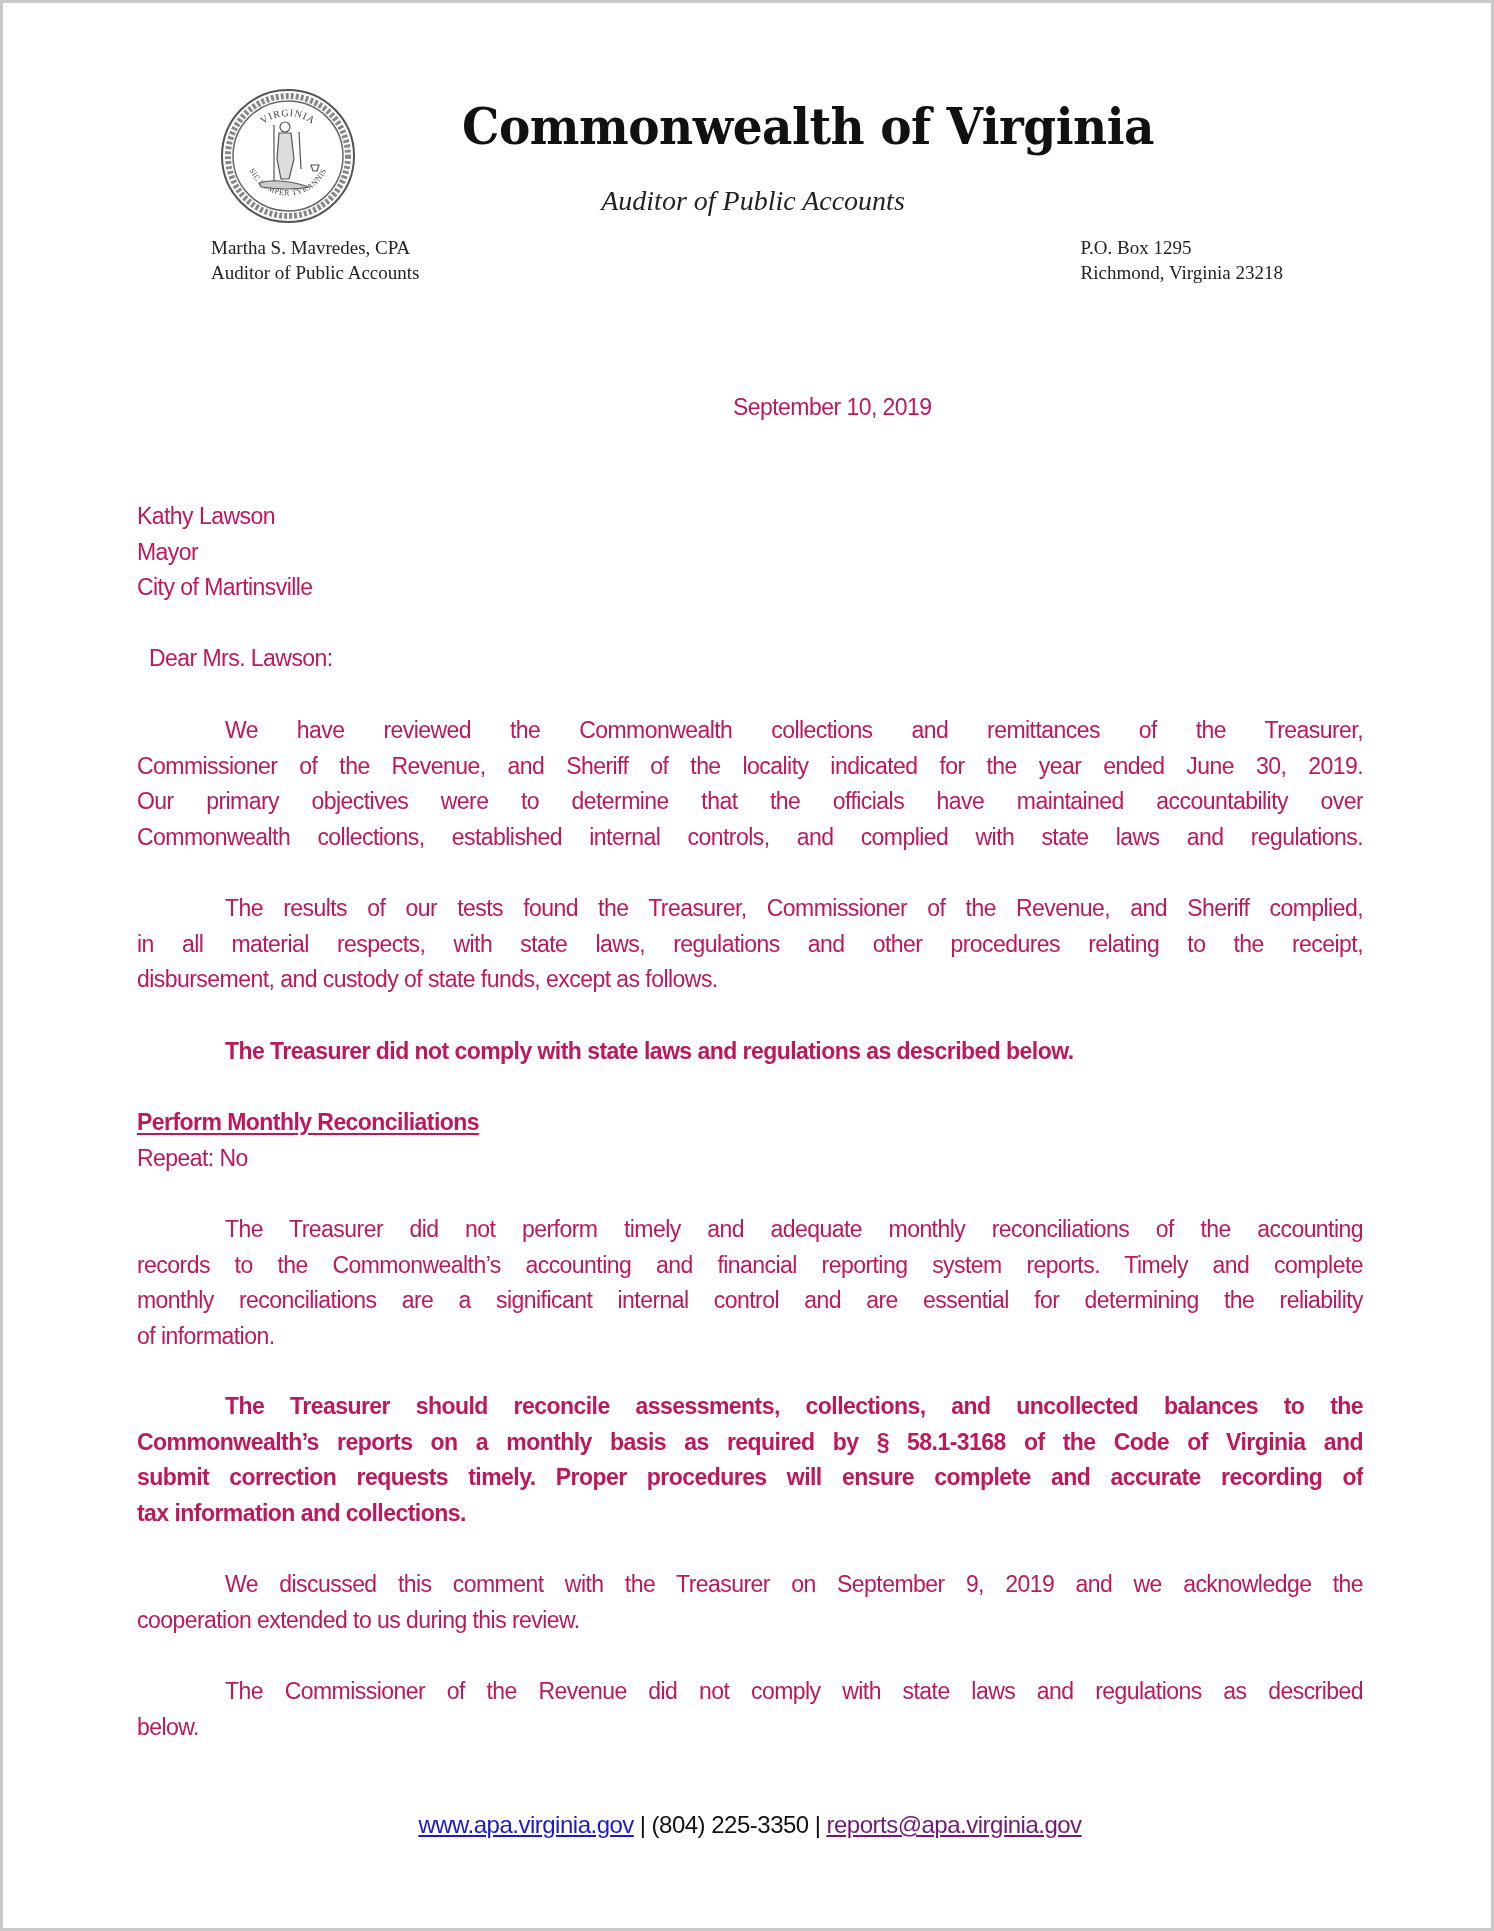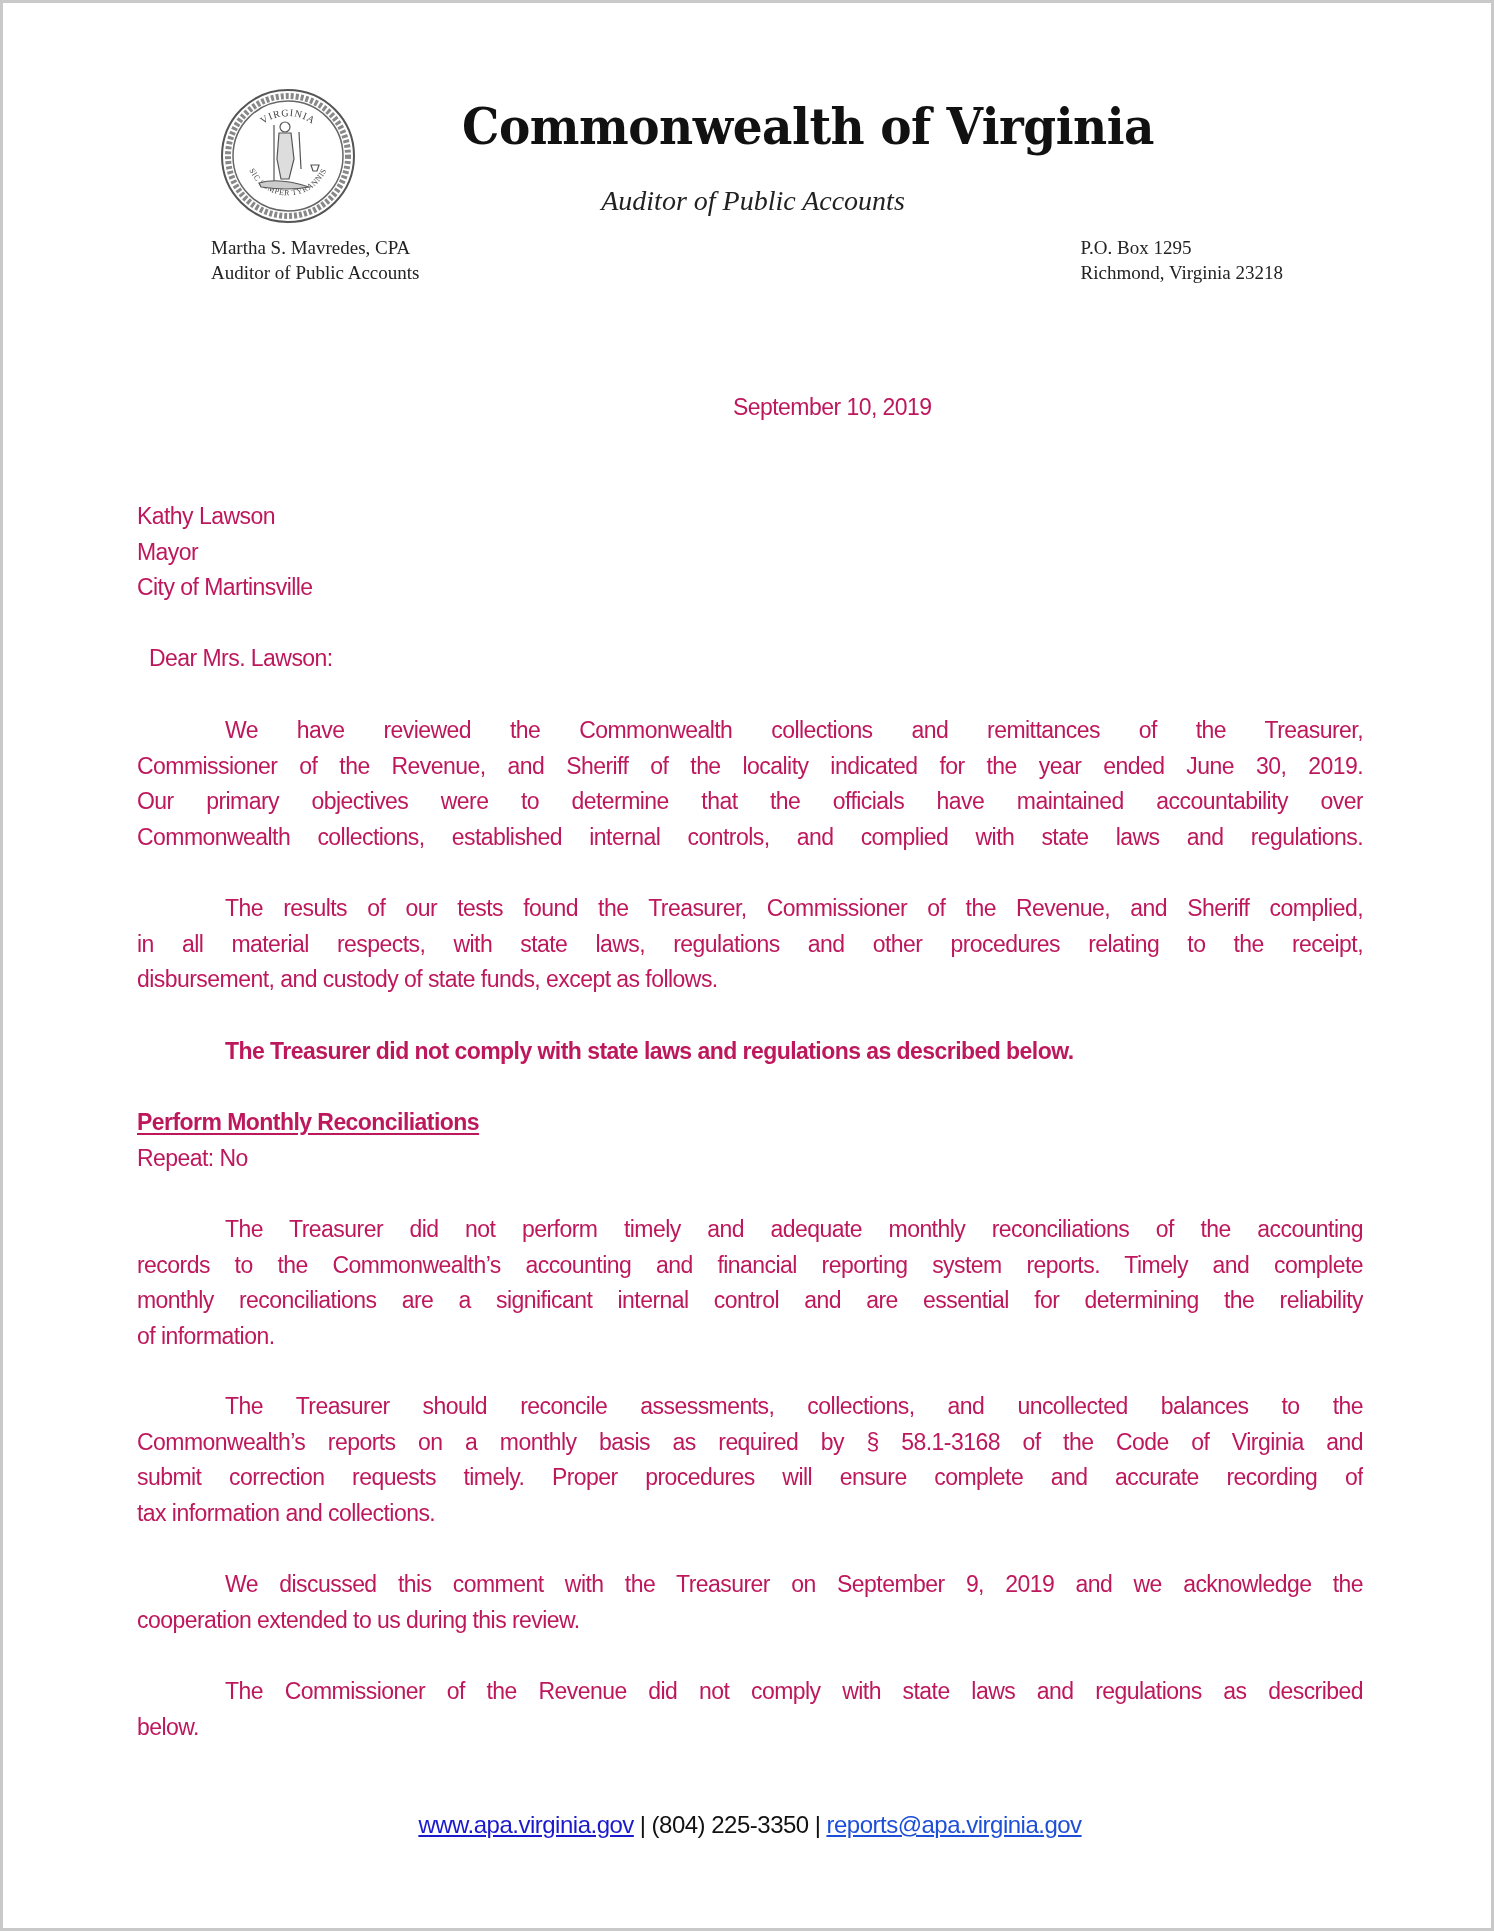--- a/index.html
+++ b/index.html
@@ -120,34 +120,34 @@
     <span class="line">Repeat: No</span>
   </div>
 
   <div class="block body-text" style="top:1209px;">
     <span class="line j indent">The Treasurer did not perform timely and adequate monthly reconciliations of the accounting</span>
     <span class="line j">records to the Commonwealth’s accounting and financial reporting system reports.  Timely and complete</span>
     <span class="line j">monthly reconciliations are a significant internal control and are essential for determining the reliability</span>
     <span class="line">of information.</span>
   </div>
 
-  <div class="block body-text" style="top:1386px;">
+  <div class="block body-text" style="top:1386px;font-weight:bold;">
     <span class="line j indent">The Treasurer should reconcile assessments, collections, and uncollected balances to the</span>
     <span class="line j">Commonwealth’s reports on a monthly basis as required by § 58.1-3168 of the Code of Virginia and</span>
     <span class="line j">submit correction requests timely.  Proper procedures will ensure complete and accurate recording of</span>
     <span class="line">tax information and collections.</span>
   </div>
 
   <div class="block body-text" style="top:1564px;">
     <span class="line j indent">We discussed this comment with the Treasurer on September 9, 2019 and we acknowledge the</span>
     <span class="line">cooperation extended to us during this review.</span>
   </div>
 
   <div class="block body-text" style="top:1671px;">
     <span class="line j indent">The Commissioner of the Revenue did not comply with state laws and regulations as described</span>
     <span class="line">below.</span>
   </div>
 
   <div class="footer">
-    <a style="color: rgb(26, 26, 204);">www.apa.virginia.gov</a><span class="sep">|</span><span>(804) 225-3350</span><span class="sep">|</span><a style="color: #1d4ed8;">reports@apa.virginia.gov</a>
+    <a style="color: rgb(26, 26, 204);">www.apa.virginia.gov</a><span class="sep">|</span><span>(804) 225-3350</span><span class="sep">|</span><a style="color: #701a75;">reports@apa.virginia.gov</a>
   </div>
 
 </div>
 
 </body></html>

